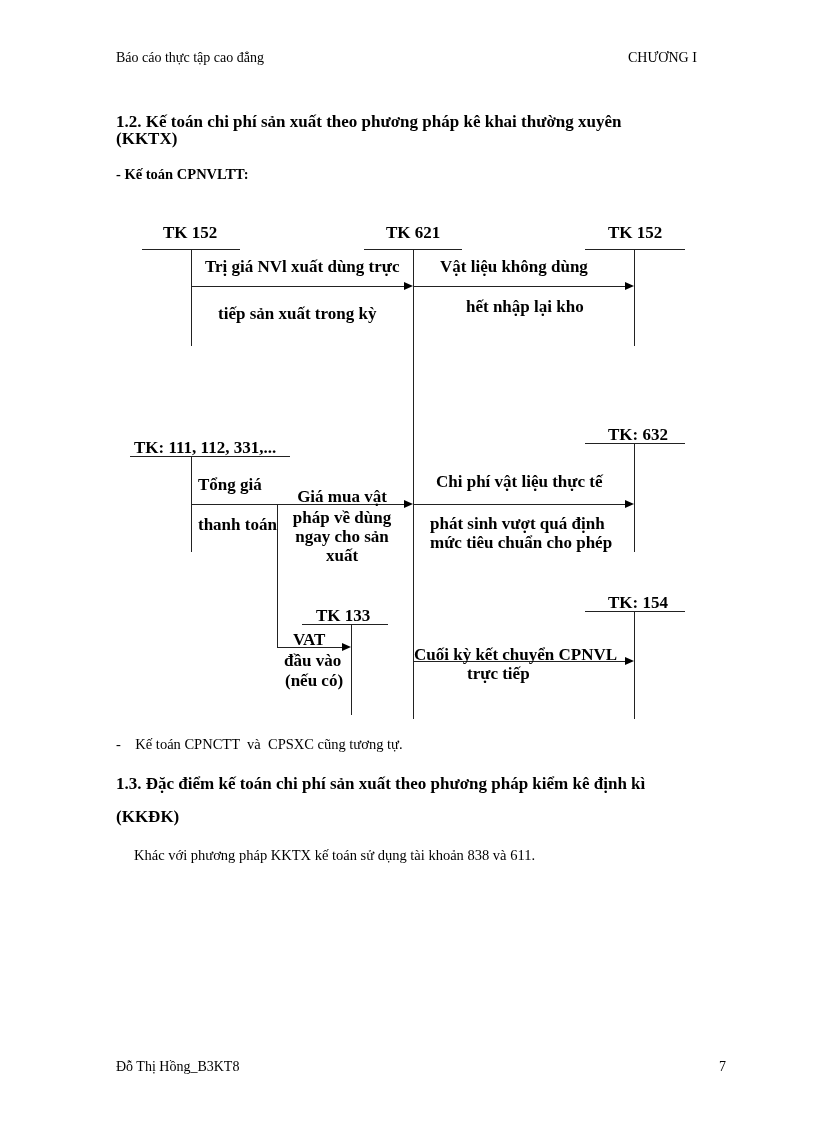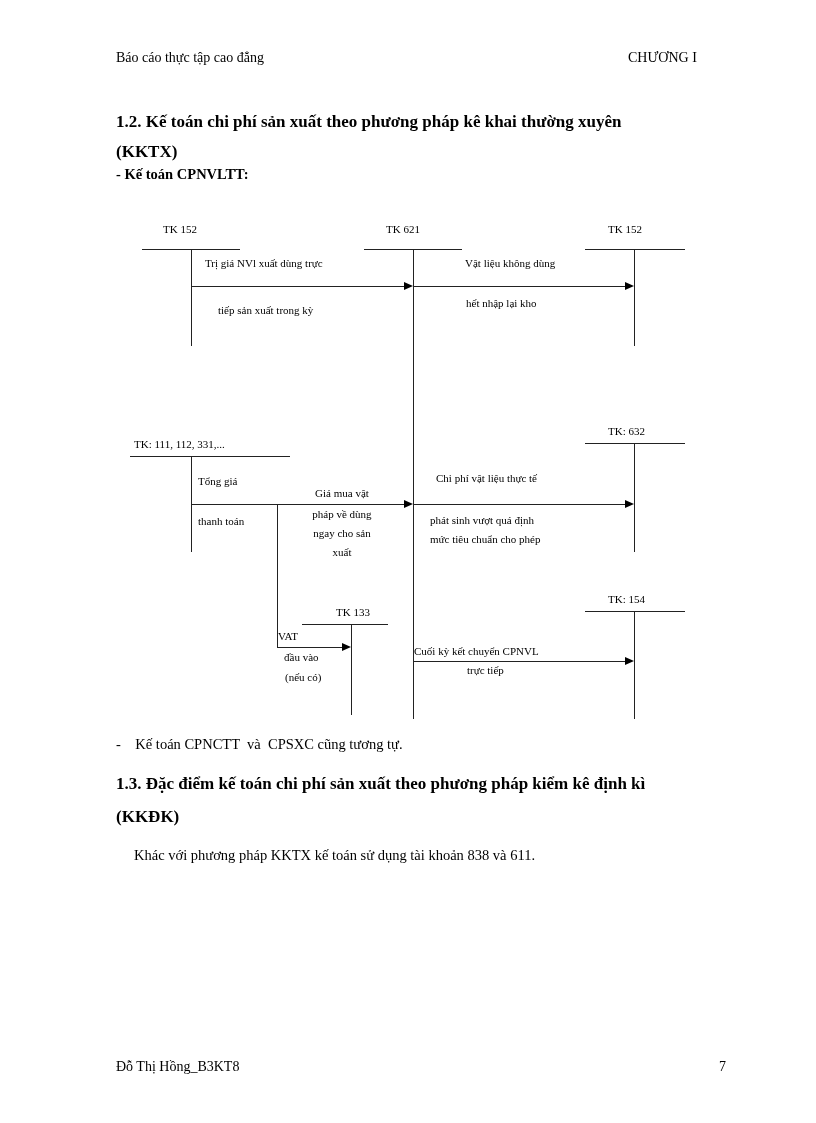--- a/index.html
+++ b/index.html
@@ -1,44 +1,44 @@
 <!DOCTYPE html>
 <html><head>
 <meta charset="utf-8">
 <style>
   html, body { margin: 0; padding: 0; background: #ffffff; }
   body { width: 816px; height: 1123px; position: relative; overflow: hidden; font-family: "Liberation Serif", "DejaVu Serif", serif; color: #000; }
   .abs { position: absolute; white-space: nowrap; }
   .hdr { font-size: 14px; }
   .h2 { font-size: 17px; font-weight: bold; }
   .body { font-size: 14.5px; }
-  .dl { font-size: 11px; }
+  .dl { font-size: 17px; font-weight: bold; }
   .hl { position: absolute; height: 0; border-top: 1.3px solid #222; }
   .vl { position: absolute; width: 0; border-left: 1.3px solid #222; }
   .arrow-head { position: absolute; width: 0; height: 0; border-top: 4px solid transparent; border-bottom: 4px solid transparent; border-left: 9px solid #000; }
   .c { text-align: center; }
 </style>
 </head>
 <body>
 
 <div class="abs hdr" style="left:116px; top:50px;">Báo cáo thực tập cao đẳng</div>
 <div class="abs hdr" style="left:628px; top:50px;">CHƯƠNG I</div>
 
 <div class="abs h2" style="left:116px; top:112px;">1.2. Kế toán chi phí sản xuất theo phương pháp kê khai thường xuyên</div>
-<div class="abs h2" style="left:116px; top:142px;text-align:right;">(KKTX)</div>
+<div class="abs h2" style="left:116px; top:129px;text-align:right;">(KKTX)</div>
 <div class="abs body" style="left:116px; top:166px;font-weight:bold;">- Kế toán CPNVLTT:</div>
 
 <div>
 
   <div class="abs dl" style="left:163px; top:223px;">TK 152</div>
   <div class="abs dl" style="left:386px; top:223px;">TK 621</div>
   <div class="abs dl" style="left:608px; top:223px;">TK 152</div>
   <div class="abs dl" style="left:134px; top:438px;">TK: 111, 112, 331,...</div>
   <div class="abs dl" style="left:608px; top:425px;">TK: 632</div>
-  <div class="abs dl" style="left:336px; top:606px;">TK  133</div>
+  <div class="abs dl" style="left:316px; top:606px;">TK  133</div>
   <div class="abs dl" style="left:608px; top:593px;">TK: 154</div>
 
   <div class="hl" style="left:142px; top:249px; width:98px;"></div>
   <div class="hl" style="left:364px; top:249px; width:98px;"></div>
   <div class="hl" style="left:585px; top:249px; width:100px;"></div>
   <div class="hl" style="left:130px; top:456px; width:160px;"></div>
   <div class="hl" style="left:585px; top:443px; width:100px;"></div>
   <div class="hl" style="left:302px; top:624px; width:86px;"></div>
   <div class="hl" style="left:585px; top:611px; width:100px;"></div>
 
@@ -50,36 +50,36 @@
   <div class="vl" style="left:351px; top:624px; height:91px;"></div>
   <div class="vl" style="left:634px; top:611px; height:108px;"></div>
 
   <div class="hl" style="left:191px; top:286px; width:214px;"></div>
   <div class="arrow-head" style="left:404px; top:282px;"></div>
   <div class="abs dl" style="left:205px; top:257px;">Trị giá NVl xuất dùng trực</div>
   <div class="abs dl" style="left:218px; top:297px;margin-top:7px;">tiếp  sản xuất trong kỳ</div>
 
   <div class="hl" style="left:413px; top:286px; width:213px;"></div>
   <div class="arrow-head" style="left:625px; top:282px;"></div>
-  <div class="abs dl" style="left:465px; top:257px;">Vật liệu không dùng</div>
+  <div class="abs dl" style="left:440px; top:257px;">Vật liệu không dùng</div>
   <div class="abs dl" style="left:466px; top:297px;">hết nhập  lại kho</div>
 
   <div class="hl" style="left:191px; top:504px; width:214px;"></div>
   <div class="arrow-head" style="left:404px; top:500px;"></div>
   <div class="abs dl" style="left:198px; top:475px;">Tổng giá</div>
   <div class="abs dl" style="left:198px; top:515px;">thanh toán</div>
   <div class="abs dl c" style="left:282px; top:487px; width:120px;">Giá mua vật</div>
   <div class="abs dl c" style="left:282px; top:508px; width:120px;">pháp về dùng</div>
   <div class="abs dl c" style="left:282px; top:527px; width:120px;">ngay  cho sản</div>
   <div class="abs dl c" style="left:282px; top:546px; width:120px;">xuất</div>
 
   <div class="vl" style="left:277px; top:504px; height:143px;"></div>
   <div class="hl" style="left:277px; top:647px; width:66px;"></div>
   <div class="arrow-head" style="left:342px; top:643px;"></div>
-  <div class="abs dl" style="left:278px; top:630px;">VAT</div>
+  <div class="abs dl" style="left:293px; top:630px;">VAT</div>
   <div class="abs dl" style="left:284px; top:651px;">đầu vào</div>
   <div class="abs dl" style="left:285px; top:671px;">(nếu có)</div>
 
   <div class="hl" style="left:413px; top:504px; width:213px;"></div>
   <div class="arrow-head" style="left:625px; top:500px;"></div>
   <div class="abs dl" style="left:436px; top:472px;">Chi phí vật liệu thực  tế</div>
   <div class="abs dl" style="left:430px; top:514px;">phát  sinh vượt quá định</div>
   <div class="abs dl" style="left:430px; top:533px;">mức tiêu chuẩn cho phép</div>
 
   <div class="hl" style="left:413px; top:661px; width:213px;"></div>

